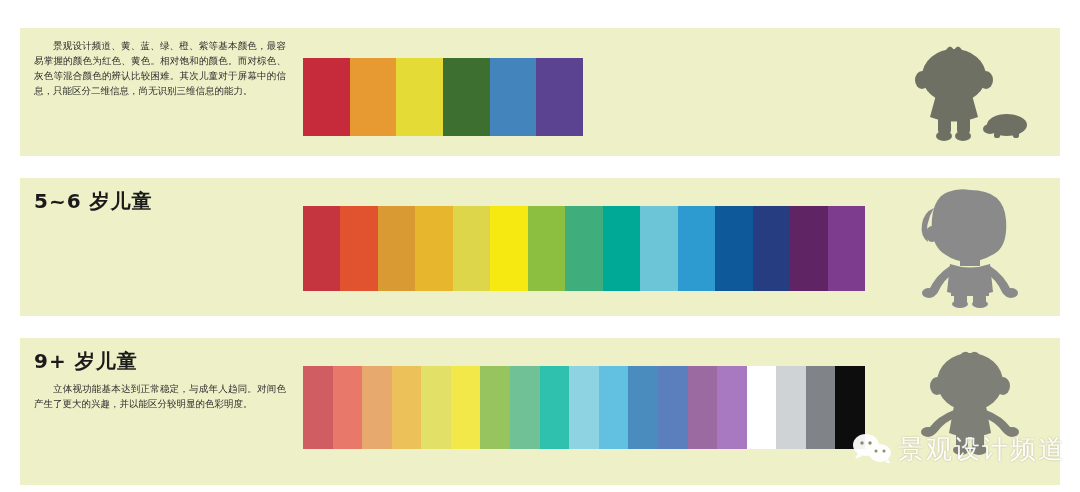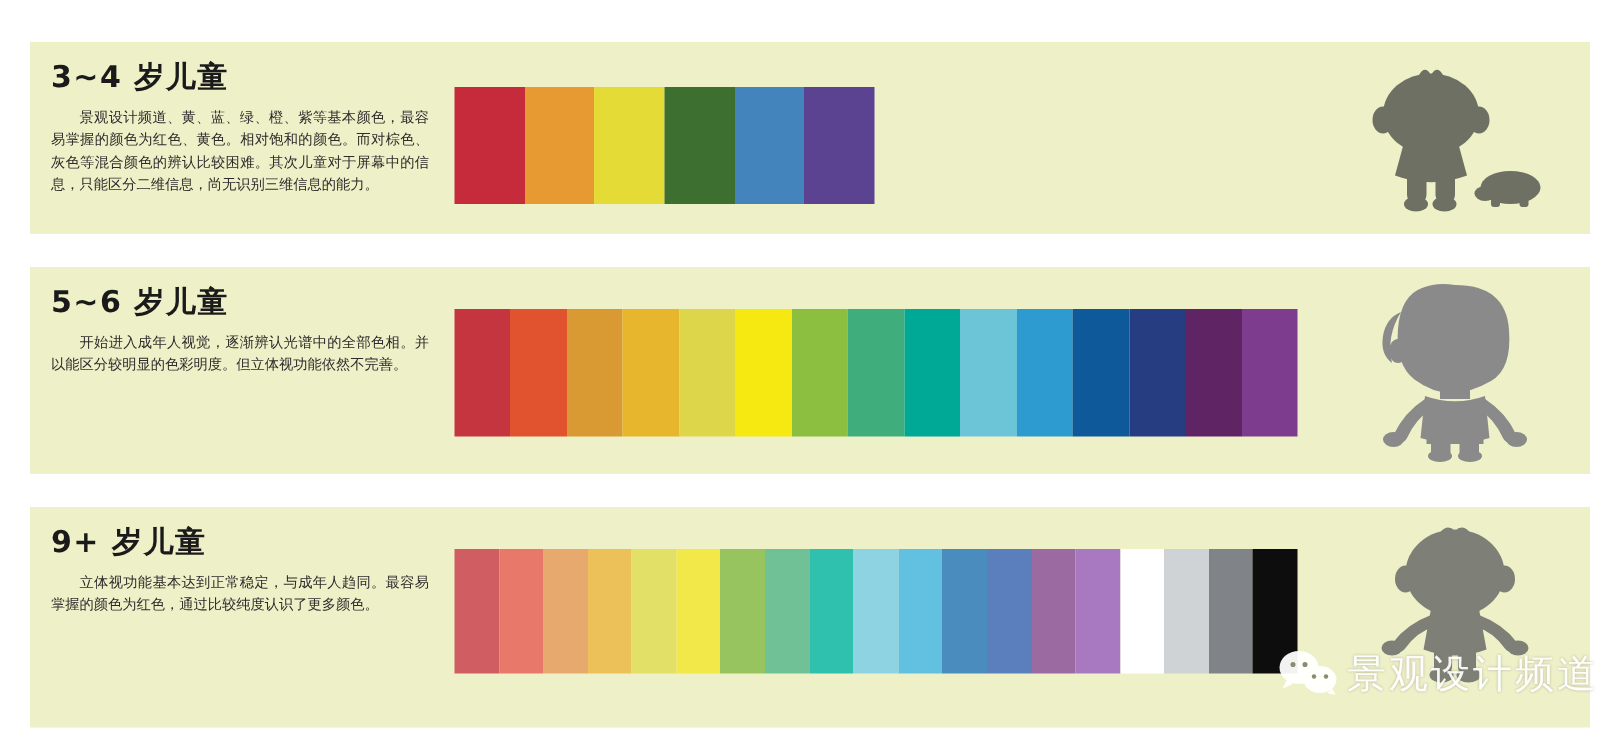--- a/index.html
+++ b/index.html
@@ -120,21 +120,20 @@
     white-space: nowrap;
   }
 </style>
 </head>
 <body>
 
 <div class="page">
 
   <div class="band band-1">
     <div class="textcol">
-      <div class="age-title">3~4 岁儿童</div>
       <div class="age-body">景观设计频道、黄、蓝、绿、橙、紫等基本颜色，最容易掌握的颜色为红色、黄色。相对饱和的颜色。而对棕色、灰色等混合颜色的辨认比较困难。其次儿童对于屏幕中的信息，只能区分二维信息，尚无识别三维信息的能力。</div>
     </div>
     <div class="palette palette-1">
         <div class="sw" style="background: rgb(198, 43, 60);"></div>
         <div class="sw" style="background: rgb(232, 154, 50);"></div>
         <div class="sw" style="background: rgb(228, 219, 55);"></div>
         <div class="sw" style="background: rgb(61, 112, 48);"></div>
         <div class="sw" style="background: rgb(68, 132, 189);"></div>
         <div class="sw" style="background: rgb(91, 67, 145);"></div>
       </div>
@@ -162,21 +161,20 @@
           <rect x="84" y="92" width="6" height="6" rx="2"></rect>
           <rect x="103" y="92" width="6" height="6" rx="2"></rect>
         </g>
       </svg>
     </div>
   </div>
 
   <div class="band band-2">
     <div class="textcol">
       <div class="age-title">5~6 岁儿童</div>
-      <div class="age-body">开始进入成年人视觉，逐渐辨认光谱中的全部色相。并以能区分较明显的色彩明度。但立体视功能依然不完善。</div>
     </div>
     <div class="palette palette-2">
         <div class="sw" style="background: rgb(196, 53, 64);"></div>
         <div class="sw" style="background: rgb(224, 83, 46);"></div>
         <div class="sw" style="background: rgb(217, 154, 51);"></div>
         <div class="sw" style="background: rgb(232, 182, 44);"></div>
         <div class="sw" style="background: rgb(221, 214, 74);"></div>
         <div class="sw" style="background: rgb(245, 233, 17);"></div>
         <div class="sw" style="background: rgb(140, 191, 63);"></div>
         <div class="sw" style="background: rgb(63, 174, 124);"></div>
@@ -212,21 +210,21 @@
           <ellipse cx="50" cy="118" rx="8" ry="4"></ellipse>
           <ellipse cx="70" cy="118" rx="8" ry="4"></ellipse>
         </g>
       </svg>
     </div>
   </div>
 
   <div class="band band-3">
     <div class="textcol">
       <div class="age-title">9+ 岁儿童</div>
-      <div class="age-body">立体视功能基本达到正常稳定，与成年人趋同。最容易掌握的颜色为红色，通过比较纯度认识了更多颜色。</div>
+      <div class="age-body">立体视功能基本达到正常稳定，与成年人趋同。对间色产生了更大的兴趣，并以能区分较明显的色彩明度。</div>
     </div>
     <div class="palette palette-3">
         <div class="sw" style="background: rgb(207, 93, 97);"></div>
         <div class="sw" style="background: rgb(232, 121, 106);"></div>
         <div class="sw" style="background: rgb(232, 169, 110);"></div>
         <div class="sw" style="background: rgb(237, 193, 89);"></div>
         <div class="sw" style="background: rgb(227, 224, 104);"></div>
         <div class="sw" style="background: rgb(242, 232, 74);"></div>
         <div class="sw" style="background: rgb(151, 196, 95);"></div>
         <div class="sw" style="background: rgb(112, 194, 150);"></div>

